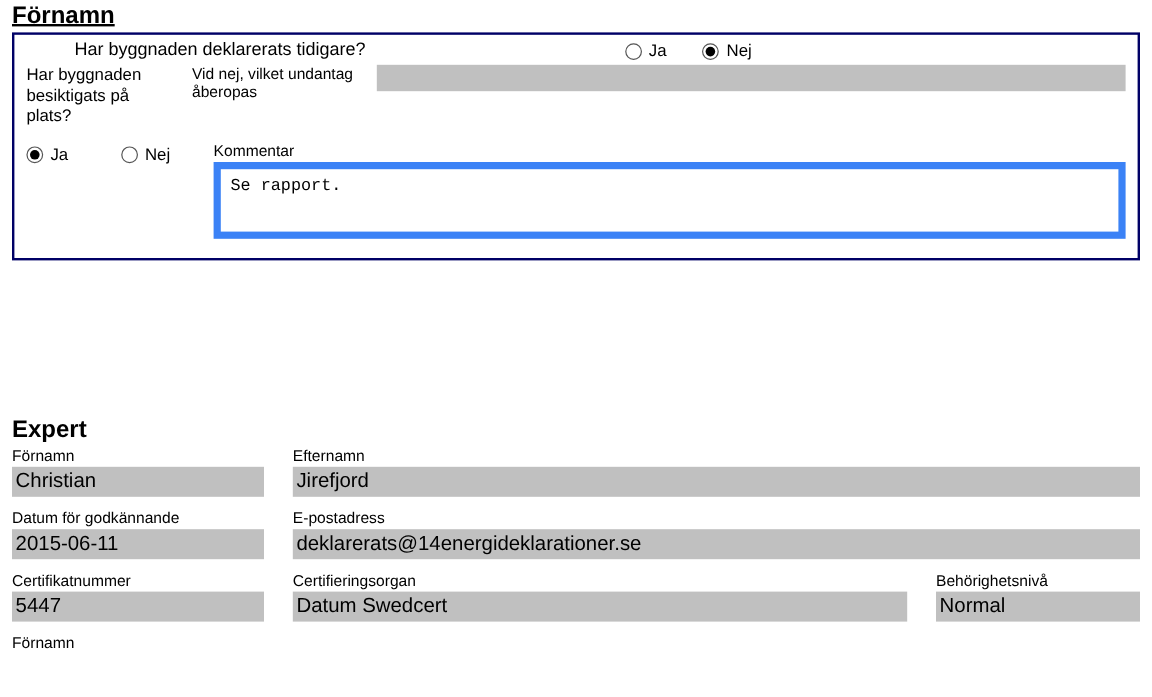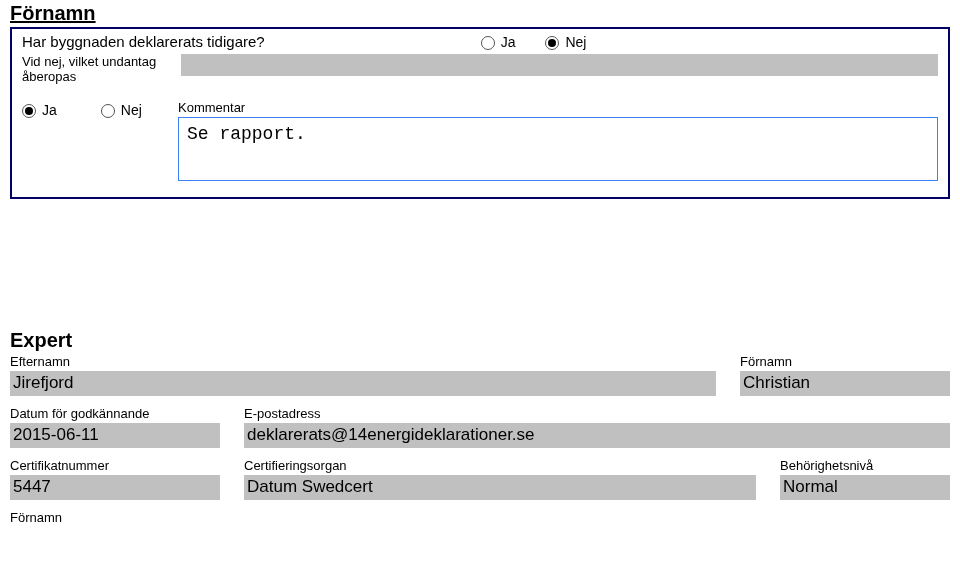--- a/index.html
+++ b/index.html
@@ -23,20 +23,21 @@
     padding: 4px 10px 16px 10px;
   }
   .row1 {
     display: flex;
     align-items: center;
     gap: 6px;
   }
   .q1 {
     font-size: 15px;
     margin-right: 210px;
+    margin-left: 40px;
   }
   .radio-wrap {
     display: inline-flex;
     align-items: flex-end;
     gap: 6px;
     margin-right: 24px;
   }
   .radio {
     display: inline-block;
     width: 14px;
@@ -91,26 +92,26 @@
     align-items: center;
     padding-top: 2px;
   }
   .col-comment {
     flex: 1;
     display: flex;
     flex-direction: column;
     padding-left: 18px;
   }
   .comment-box {
-    border: 1px solid #3b82f6;
+    border: 6px solid #3b82f6;
     background: #fff;
     padding: 6px 8px;
     height: 64px;
     font-family: "Courier New", monospace;
-    font-size: 18px;
+    font-size: 14px;
   }
   .expert-title {
     font-weight: bold;
     font-size: 20px;
     margin: 130px 0 2px 0;
   }
   .expert-grid {
     display: flex;
     gap: 24px;
   }
@@ -149,20 +150,21 @@
       <span class="radio"></span>
       <span>Ja</span>
     </span>
     <span class="radio-wrap">
       <span class="radio selected"></span>
       <span>Nej</span>
     </span>
   </div>
 
   <div class="row2">
+    <div class="q2">Har byggnaden besiktigats på plats?</div>
     <div class="col-exception">
       <div class="small-label">Vid nej, vilket undantag åberopas</div>
       <div class="grey-field"></div>
     </div>
   </div>
 
   <div class="row3">
     <div class="radios-left">
       <span class="radio-wrap">
         <span class="radio selected"></span>
@@ -177,27 +179,27 @@
       <div class="small-label">Kommentar</div>
       <div class="comment-box">Se rapport.</div>
     </div>
   </div>
 
 </div>
 
 <div class="expert-title">Expert</div>
 
 <div class="expert-grid">
+  <div class="col small">
+    <div class="field-label">Förnamn</div>
+    <div class="field-value">Christian</div>
+  </div>
   <div class="col med">
     <div class="field-label">Efternamn</div>
     <div class="field-value">Jirefjord</div>
-  </div>
-  <div class="col small">
-    <div class="field-label">Förnamn</div>
-    <div class="field-value">Christian</div>
   </div>
 </div>
 
 <div class="block-spacer"></div>
 
 <div class="expert-grid">
   <div class="col small">
     <div class="field-label">Datum för godkännande</div>
     <div class="field-value">2015-06-11</div>
   </div>

